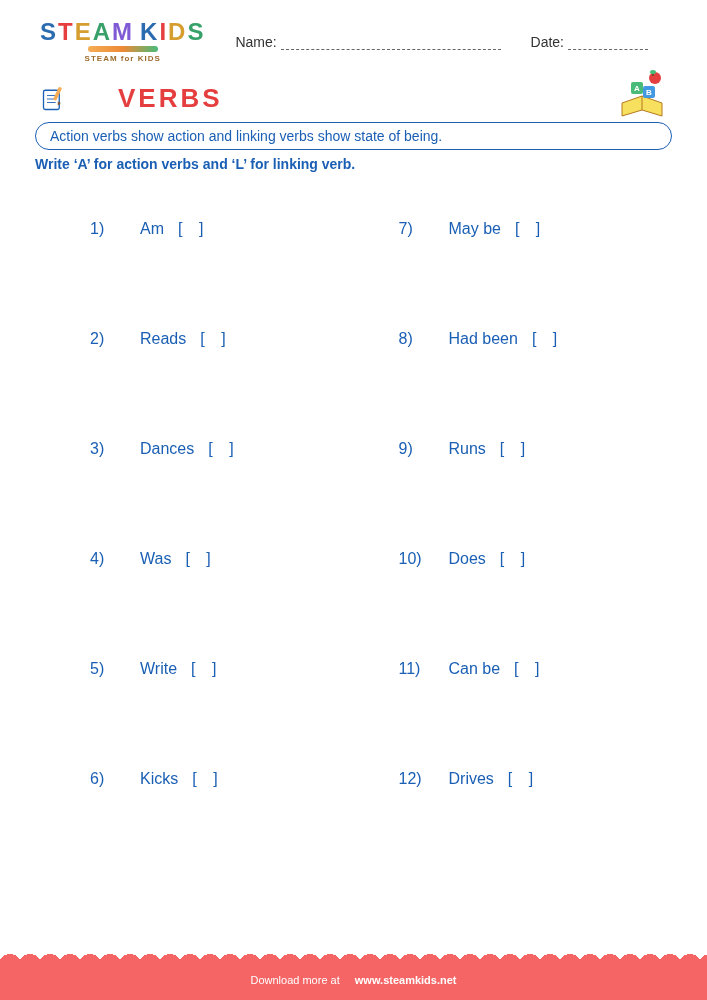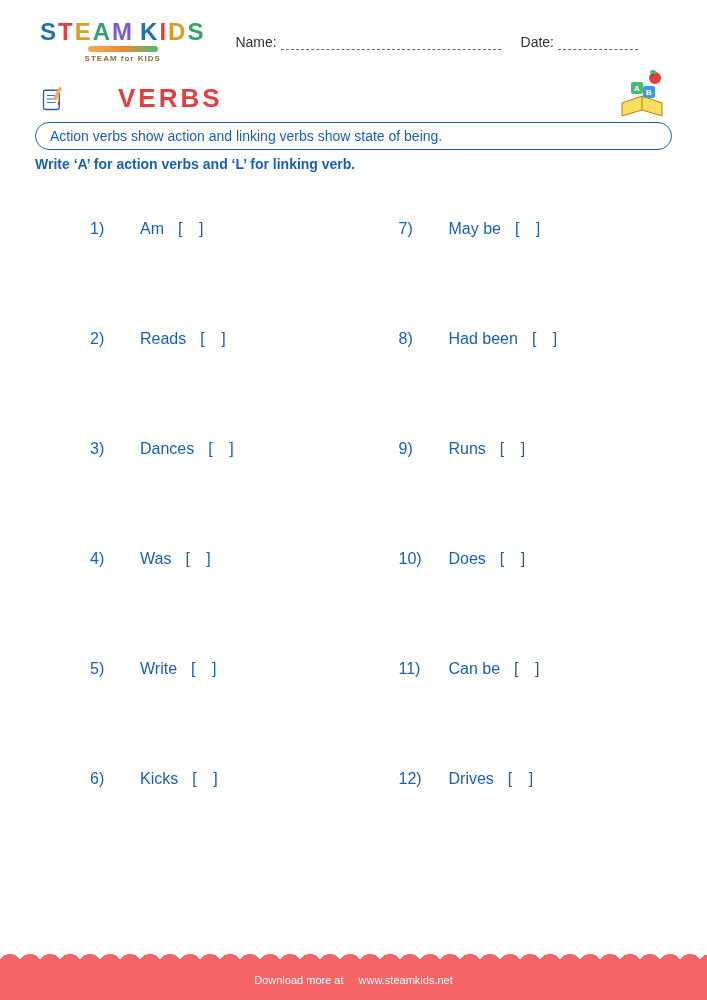--- a/index.html
+++ b/index.html
@@ -50,21 +50,21 @@
   .logo-underline {
     width: 70px;
     height: 6px;
     margin-top: 2px;
     background: linear-gradient(90deg,#f6ad55 0%, #ed8936 50%, #48bb78 100%);
     border-radius: 3px;
   }
   .name-date {
     display: flex;
     align-items: baseline;
-    gap: 20px;
+    gap: 30px;
     flex: 1;
     font-size: 14px;
     color: #333;
   }
   .field-label { font-weight: 500; }
   .field-line {
     display: inline-block;
     border-bottom: 1px dashed #666;
     height: 14px;
     vertical-align: bottom;
@@ -148,21 +148,21 @@
     background-position: 0 0;
   }
   .footer-bar {
     background: #f56565;
     color: #fff;
     text-align: center;
     font-size: 11px;
     padding: 6px 0 10px 0;
     line-height: 1.6;
   }
-  .footer-bar .url { font-weight: 400; padding-left: 12px; }
+  .footer-bar .url { font-weight: 700; padding-left: 12px; }
 </style>
 </head>
 <body>
 
 <div class="header-row">
   <div class="logo">
     <div class="logo-main">
       <span>S</span>
         <span>T</span>
         <span>E</span>

